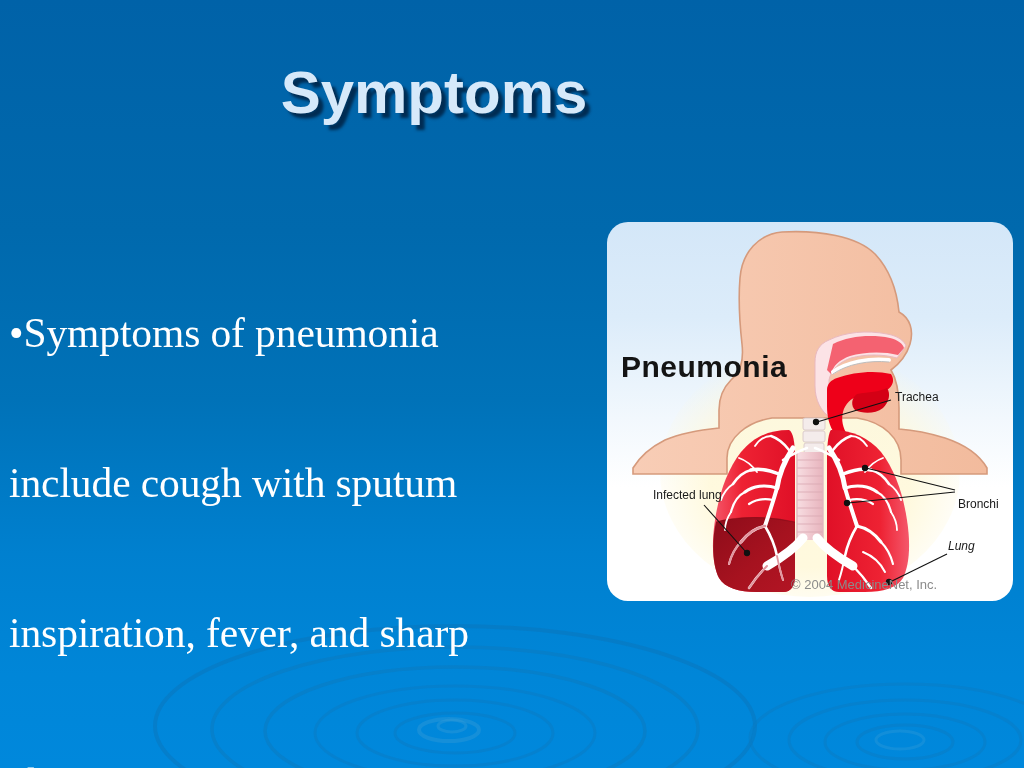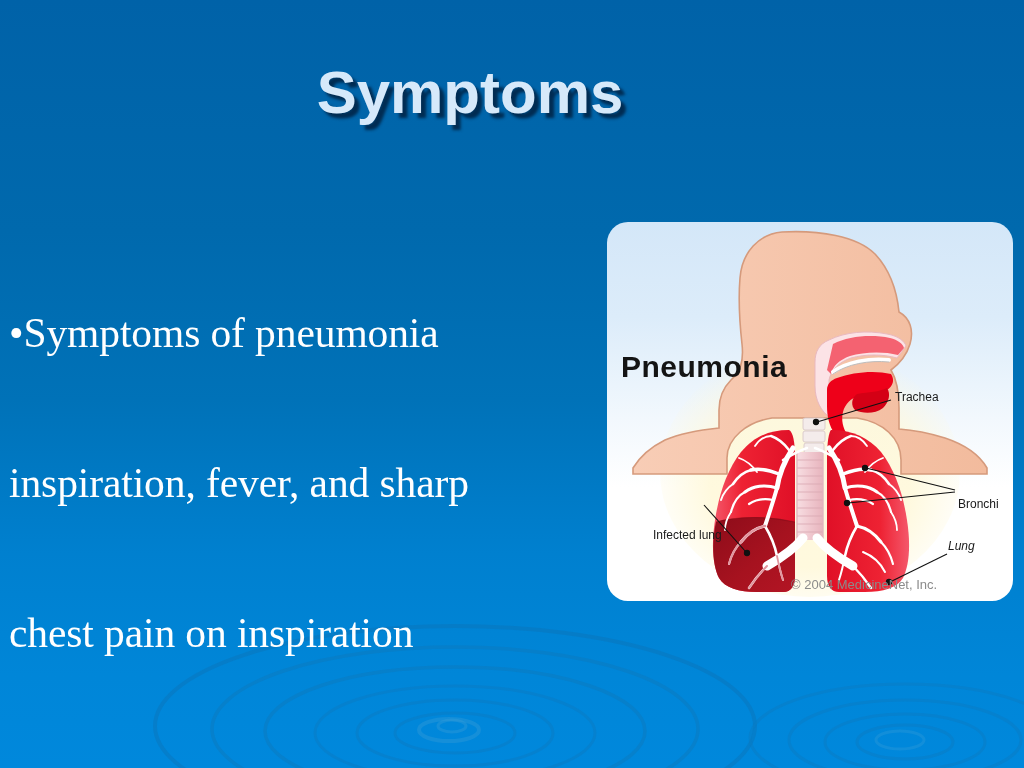--- a/index.html
+++ b/index.html
@@ -38,21 +38,20 @@
     top: 58px;
     width: 868px;
     text-align: center;
     font-family: "Liberation Sans", sans-serif;
     font-weight: bold;
     font-size: 60px;
     letter-spacing: 0px;
     color: #d6e9fa;
     text-shadow: 5px 5px 3px rgba(0,28,58,0.78);
     white-space: nowrap;
-    padding-left: 36px;
   }
 
   
   #body-text {
     position: absolute;
     left: 9px;
     top: 208px;
     width: 590px;
     font-family: "Liberation Serif", serif;
     font-size: 41.5px;
@@ -88,21 +87,21 @@
   .fig-label {
     position: absolute;
     font-family: "Liberation Sans", sans-serif;
     font-size: 12px;
     color: #1a1a1a;
     white-space: nowrap;
   }
   #label-trachea { left: 288px; top: 168px; }
   #label-bronchi { left: 351px; top: 275px; }
   #label-lung    { left: 341px; top: 317px; font-style: italic; }
-  #label-infected{ left: 46px;  top: 266px; margin-top: 40px; }
+  #label-infected{ left: 46px;  top: 266px; }
   #copyright {
     position: absolute;
     left: 184px;
     top: 355px;
     font-family: "Liberation Sans", sans-serif;
     font-size: 13px;
     color: #8b8b8b;
     white-space: nowrap;
   }
 </style>
@@ -146,20 +145,21 @@
       <g stroke="#3b9ed8" stroke-opacity="0.3">
         <ellipse cx="900" cy="740" rx="24" ry="9" stroke-width="3"></ellipse>
       </g>
     </g>
   </svg>
 
   <div id="slide-title">Symptoms</div>
 
   <div id="body-text">
     <span class="bullet-line">•Symptoms of pneumonia</span>
+    <span class="bullet-line">include cough with sputum</span>
     <span class="bullet-line">inspiration, fever, and sharp</span>
     <span class="bullet-line">chest pain on inspiration</span>
     
     
   </div>
 
   <div id="figure">
 
     <svg width="406" height="379" viewBox="0 0 406 379" aria-hidden="true">
       <defs>

